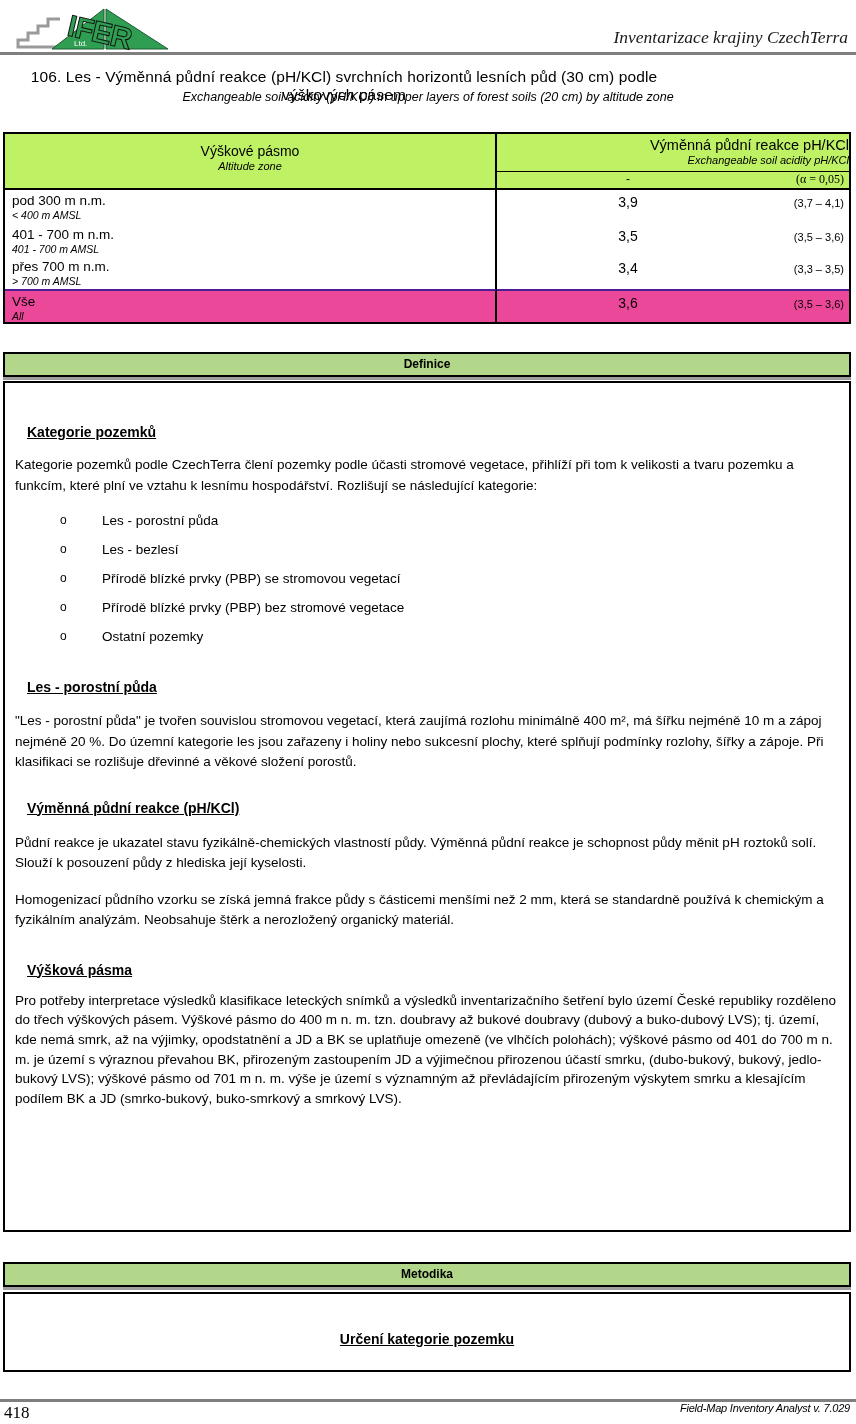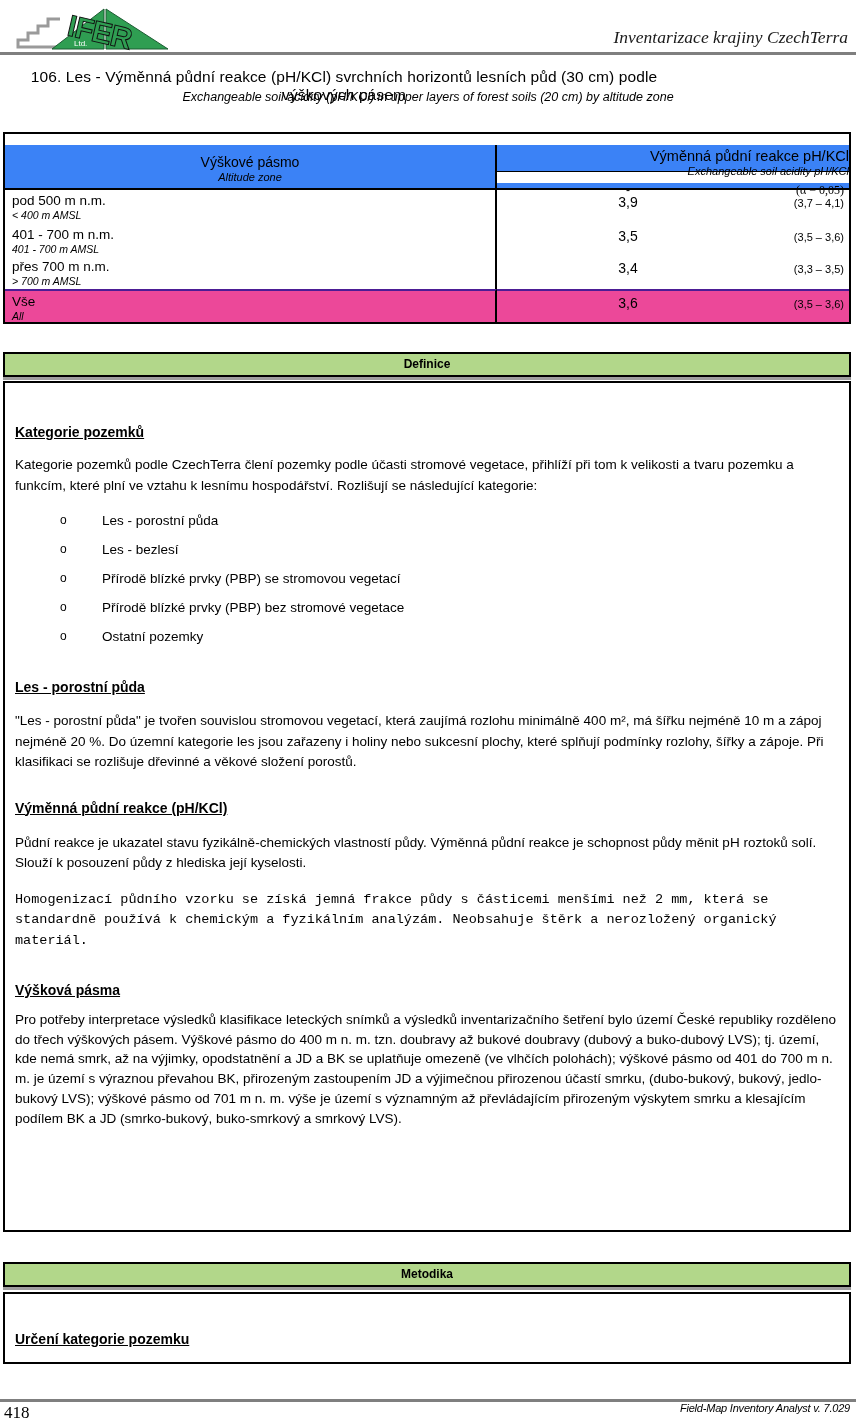--- a/index.html
+++ b/index.html
@@ -26,21 +26,21 @@
     text-align:center;font-size:12.5px;font-style:italic;
   }
   
   .tbl{
     position:absolute;left:3px;top:132px;width:848px;
     display:grid;
     grid-template-columns:492px 262px 90px;
     grid-template-rows:38px 18px 34px 32px 33px 33px;
     border:2px solid #000;background:#fff;box-sizing:border-box;
   }
-  .tbl .green{background:#3b82f6;margin-top:11px;}
+  .tbl .green{background:#bef264;}
   .zone-hdr{
     grid-row:1/3;grid-column:1;border-right:2px solid #000;border-bottom:2px solid #000;
     text-align:center;padding-top:9px;box-sizing:border-box;
   }
   .hdr-main{font-size:14px;line-height:17px;}
   .hdr-sub{font-size:11px;font-style:italic;line-height:13px;}
   .val-hdr{
     grid-row:1;grid-column:2/4;border-bottom:1px solid #000;
     text-align:right;padding-top:3px;box-sizing:border-box;
   }
@@ -65,38 +65,38 @@
     text-align:center;font-weight:bold;font-size:12px;line-height:21px;
   }
   .bar-definice{top:352px;}
   .bar-metodika{top:1262px;}
   .sec-box{
     position:absolute;left:3px;width:848px;box-sizing:border-box;
     border:2px solid #000;background:#fff;overflow:hidden;
     padding:0 10px;
   }
   .box-definice{top:381px;height:851px;}
-  .box-metodika{top:1292px;height:72px;}
+  .box-metodika{top:1292px;height:80px;text-align:center;}
   .sec-h{
     font-size:14px;font-weight:bold;text-decoration:underline;
-    margin:0;line-height:18px;
+    margin:12px;line-height:18px;
   }
   .sec-p{font-size:13.5px;line-height:20.5px;margin:0;max-width:828px;}
   #h-kategorie{margin-top:40px;}
   #p-kategorie{margin-top:14px;}
   .bullets{list-style:none;margin:16px 0 0 0;padding:0;}
   .bullets li{height:29px;display:flex;align-items:flex-start;}
   .bullet-marker{margin-left:45px;width:12px;font-size:12px;line-height:17px;}
   .bullet-label{margin-left:30px;font-size:13.5px;line-height:17px;}
   #h-porostni{margin-top:21px;}
   #p-porostni{margin-top:15px;}
   #h-reakce{margin-top:26px;}
   #p-reakce{margin-top:16px;}
   #h-frakce{margin-top:28px;}
-  #p-frakce{margin-top:16px;font-family:Liberation Mono, monospace;}
+  #p-frakce{margin-top:16px;}
   #h-pasma{margin-top:30px;}
   #p-pasma{margin-top:11px;line-height:19.7px;}
   #h-urceni{margin-top:36px;}
   
   .footer-rule{position:absolute;left:0;top:1399px;width:856px;height:3px;background:#7f7f7f;}
   .page-num{
     position:absolute;left:4px;top:1403px;
     font-family:"Liberation Serif",serif;font-size:17px;
   }
   .version{
@@ -133,21 +133,21 @@
       <div class="hdr-sub">Altitude zone</div>
     </div>
     <div class="val-hdr green">
       <div class="hdr-main">Výměnná půdní reakce pH/KCl</div>
       <div class="hdr-sub">Exchangeable soil acidity pH/KCl</div>
     </div>
     <div class="sub-dash green">-</div>
     <div class="sub-alpha green">(α = 0,05)</div>
 
     <div class="zone-cell">
-      <div class="zone-main">pod 500 m n.m.</div>
+      <div class="zone-main">pod 300 m n.m.</div>
       <div class="zone-sub">&lt; 400 m AMSL</div>
     </div>
     <div class="val-cell">3,9</div>
     <div class="ci-cell">(3,7 – 4,1)</div>
 
     <div class="zone-cell">
       <div class="zone-main">401 - 700 m n.m.</div>
       <div class="zone-sub">401 - 700 m AMSL</div>
     </div>
     <div class="val-cell">3,5</div>

